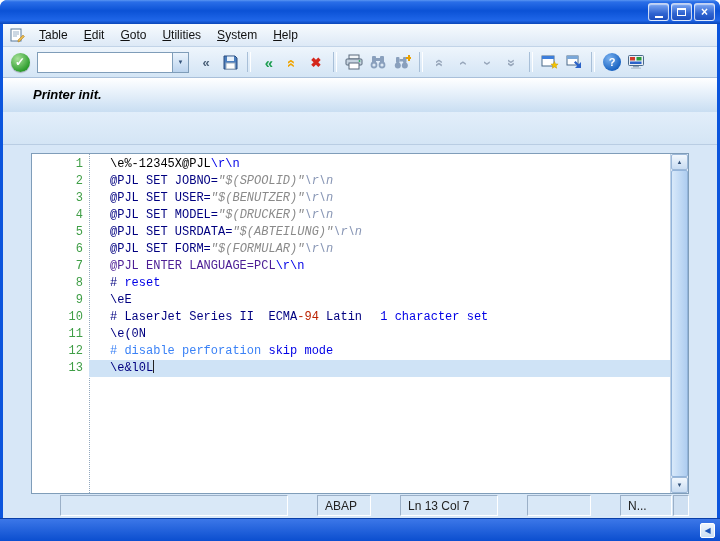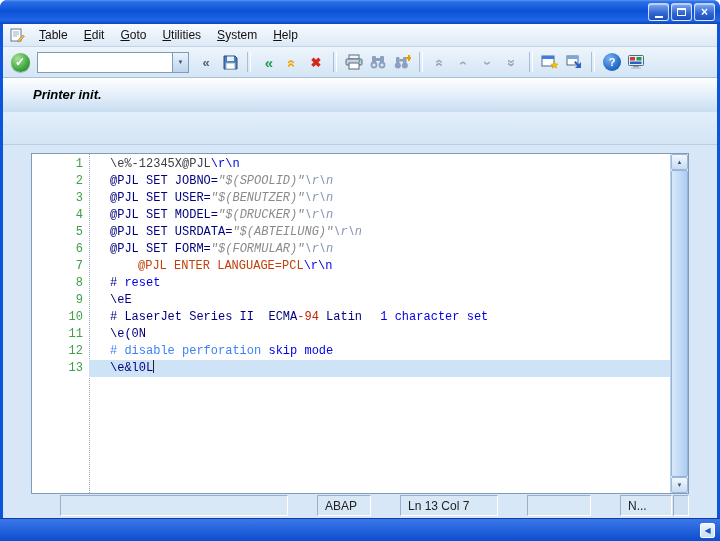--- a/index.html
+++ b/index.html
@@ -247,21 +247,21 @@
     <div class="screen-title">Printer init.</div>
   </div>
   <div class="sub-band"></div>
 
   <div class="main">
     <div class="editor">
       <div class="ed-lines">
         <div class="gutter-rule"></div>
       <div class="ed-row">
             <span class="ed-num">1</span>
-            <span class="ed-code"><span style="color: #404040; text-align: center;">\e%-12345X@PJL</span><span style="color: rgb(0, 0, 230);">\r\n</span></span>
+            <span class="ed-code"><span style="color: #000000; text-align: center;">\e%-12345X@PJL</span><span style="color: rgb(0, 0, 230);">\r\n</span></span>
           </div>
           <div class="ed-row">
             <span class="ed-num">2</span>
             <span class="ed-code"><span style="color: rgb(0, 0, 128); margin-top: 20px;">@PJL SET JOBNO=</span><span style="color: rgb(138, 138, 138); font-style: italic;">"$(SPOOLID)"</span><span style="color: rgb(136, 150, 181); font-style: italic;">\r\n</span></span>
           </div>
           <div class="ed-row">
             <span class="ed-num">3</span>
             <span class="ed-code"><span style="color: rgb(0, 0, 128);">@PJL SET USER=</span><span style="color: rgb(138, 138, 138); font-style: italic;">"$(BENUTZER)"</span><span style="color: rgb(136, 150, 181); font-style: italic;">\r\n</span></span>
           </div>
           <div class="ed-row">
@@ -271,21 +271,21 @@
           <div class="ed-row">
             <span class="ed-num">5</span>
             <span class="ed-code"><span style="color: rgb(0, 0, 128);">@PJL SET USRDATA=</span><span style="color: rgb(138, 138, 138); font-style: italic;">"$(ABTEILUNG)"</span><span style="color: rgb(136, 150, 181); font-style: italic;">\r\n</span></span>
           </div>
           <div class="ed-row">
             <span class="ed-num">6</span>
             <span class="ed-code"><span style="color: rgb(0, 0, 128);">@PJL SET FORM=</span><span style="color: rgb(138, 138, 138); font-style: italic;">"$(FORMULAR)"</span><span style="color: rgb(136, 150, 181); font-style: italic;">\r\n</span></span>
           </div>
           <div class="ed-row">
             <span class="ed-num">7</span>
-            <span class="ed-code"><span style="color: #c2410c; margin-left: 28px;">@PJL ENTER LANGUAGE=PCL</span><span style="color: rgb(0, 0, 230);">\r\n</span></span>
+            <span class="ed-code"><span style="color: #4c1d95;">@PJL ENTER LANGUAGE=PCL</span><span style="color: rgb(0, 0, 230);">\r\n</span></span>
           </div>
           <div class="ed-row">
             <span class="ed-num">8</span>
             <span class="ed-code"><span style="color: rgb(0, 0, 128);"># </span><span style="color: rgb(0, 0, 230);">reset</span></span>
           </div>
           <div class="ed-row">
             <span class="ed-num">9</span>
             <span class="ed-code"><span style="color: rgb(0, 0, 128);">\eE</span></span>
           </div>
           <div class="ed-row">

